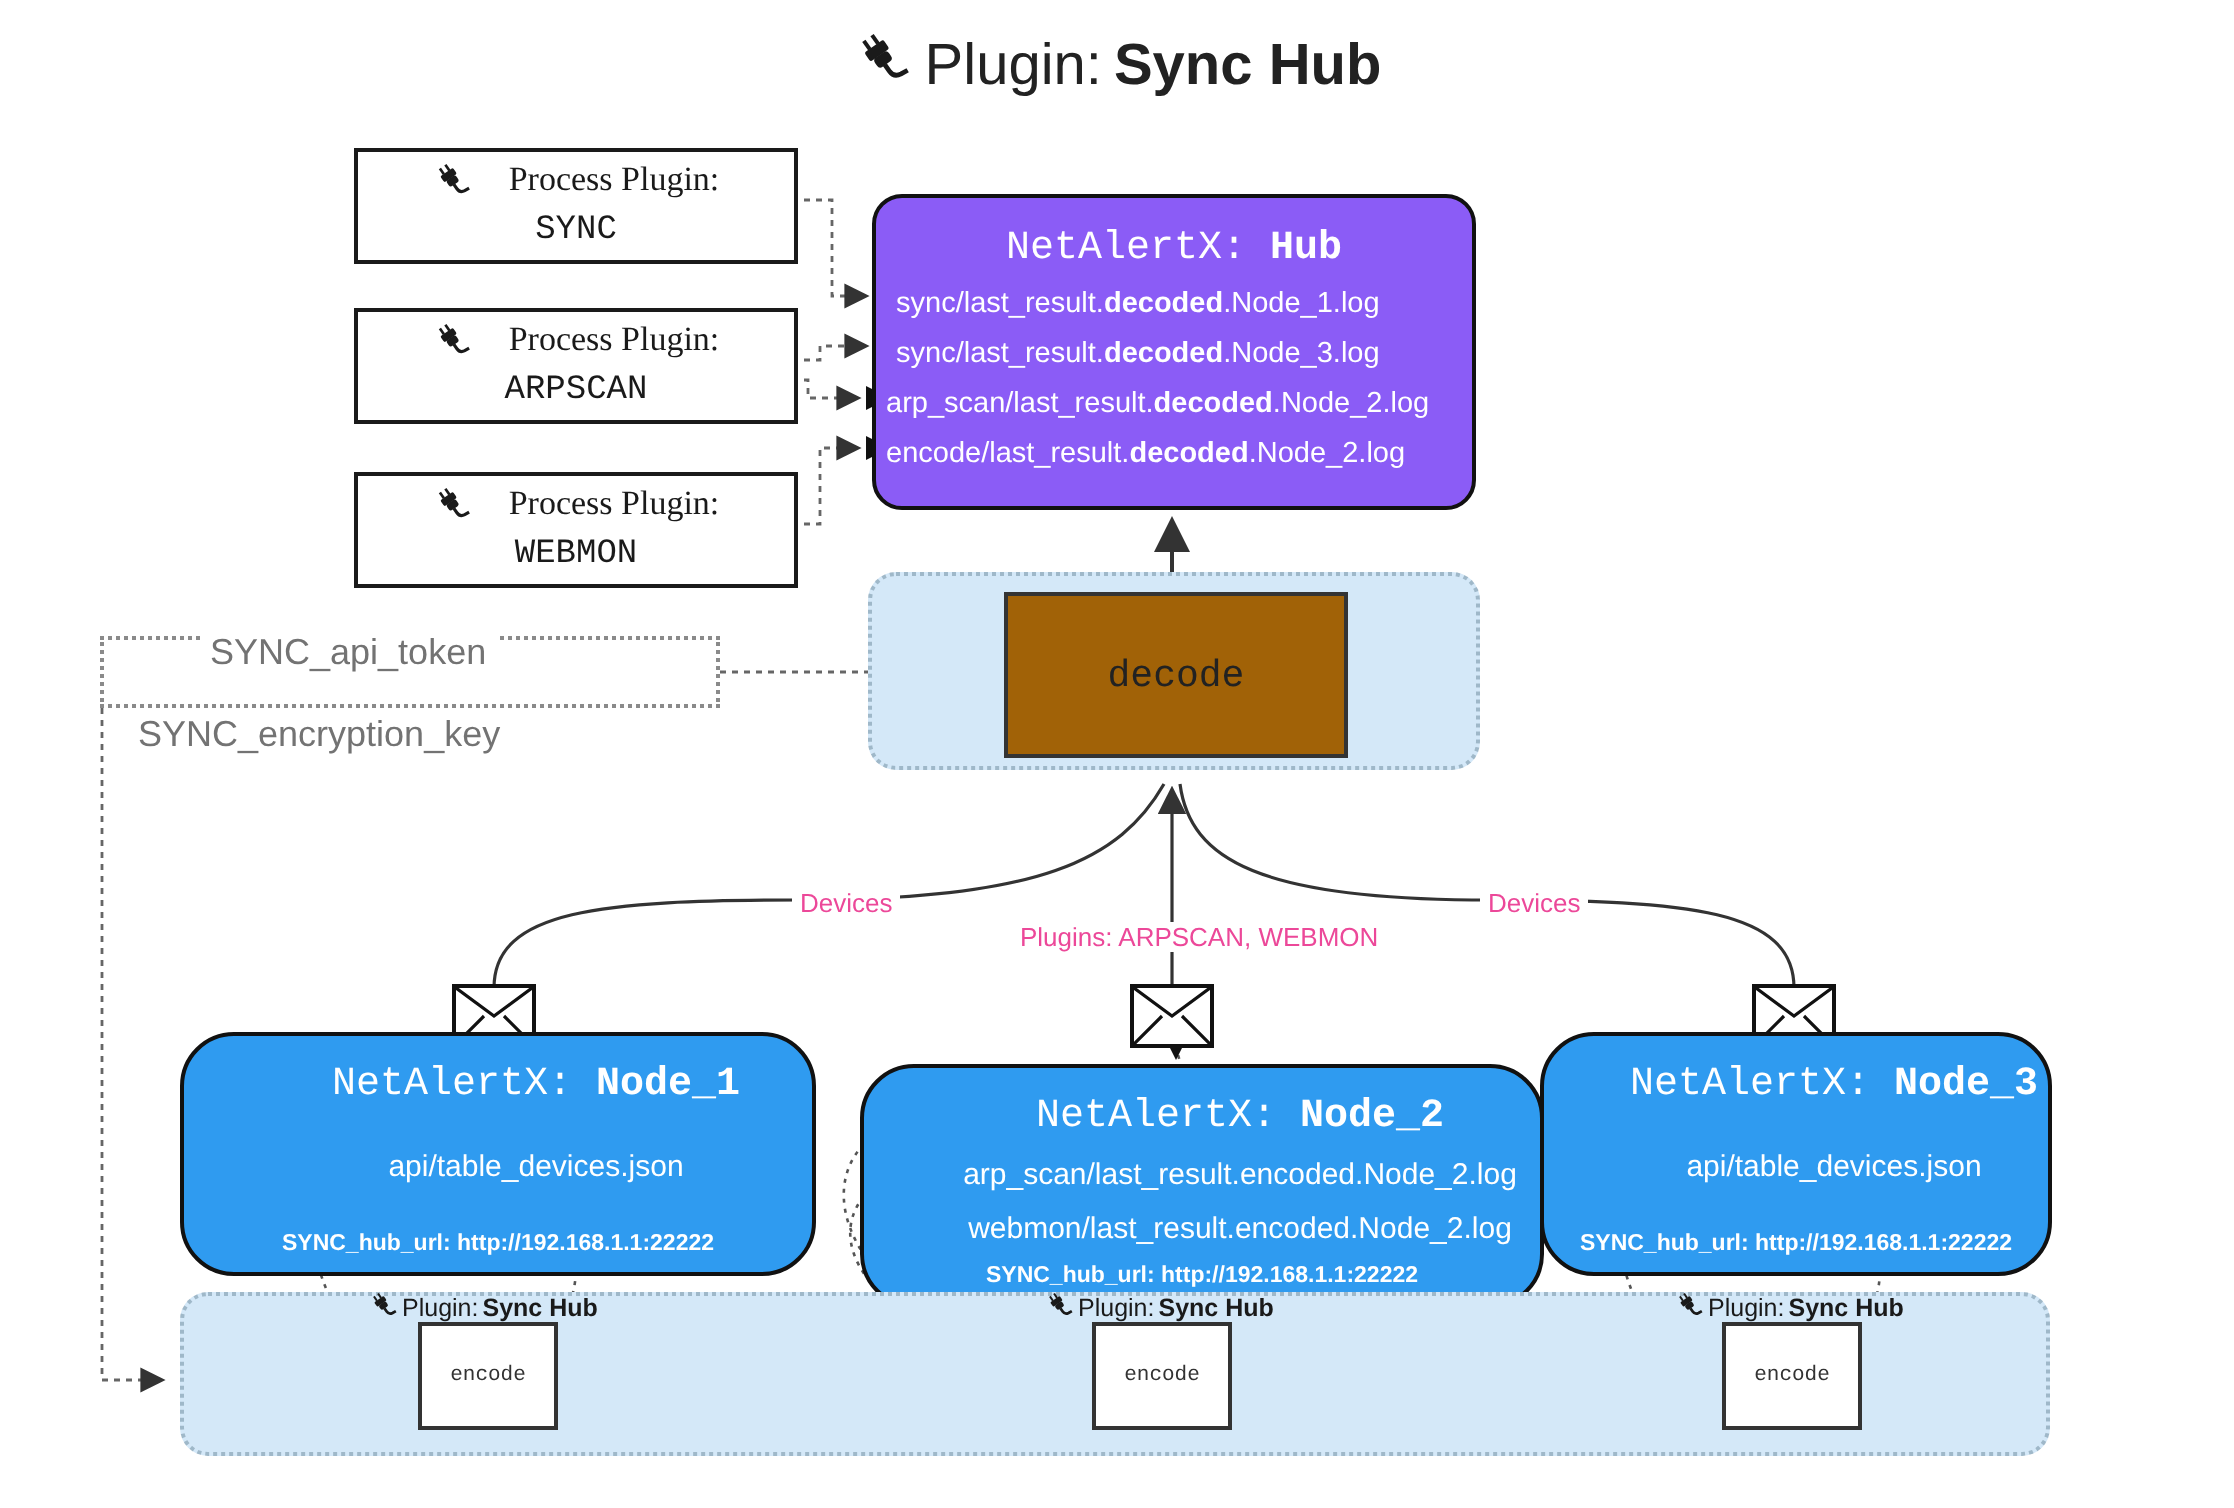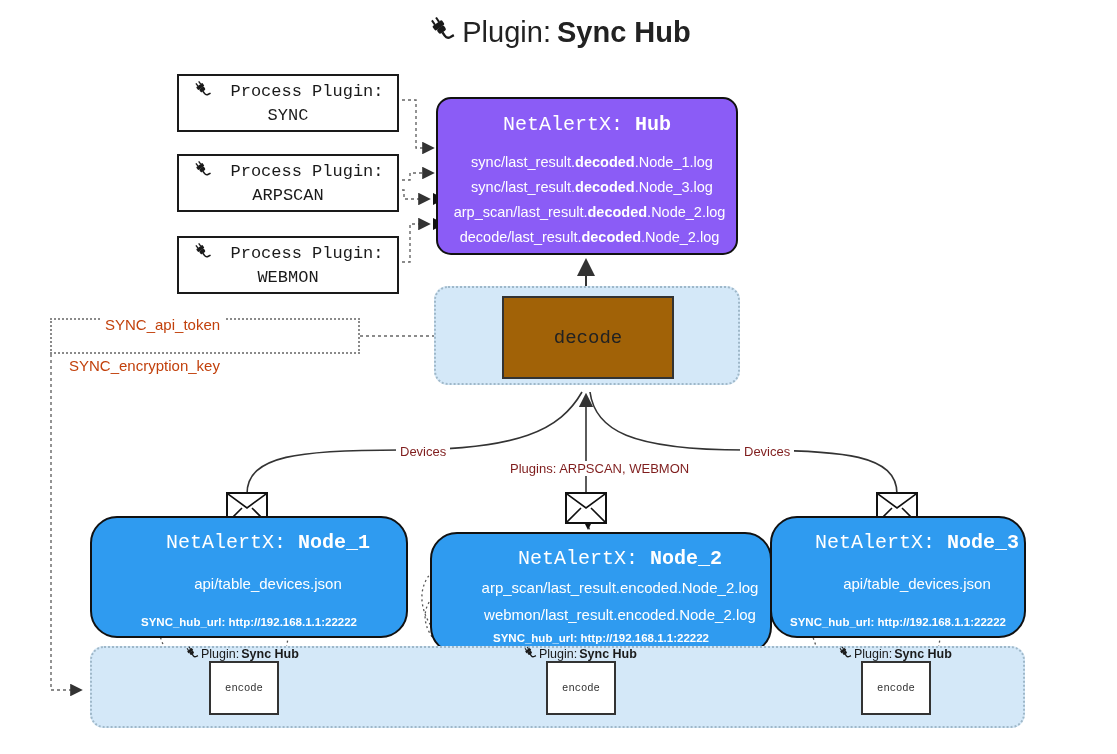--- a/index.html
+++ b/index.html
@@ -11,46 +11,46 @@
   
   #title{left:0;top:14px;width:1117px;text-align:center;font-size:29px;color:#222;
          display:flex;align-items:center;justify-content:center;gap:6px;}
   #title .t-plain{font-weight:400;}
   #title .t-bold{font-weight:700;}
 
   
   .pp-box{border:2px solid #1a1a1a;background:#fff;width:218px;height:54px;
           display:flex;flex-direction:column;align-items:center;justify-content:center;
           font-family:"Liberation Mono", monospace;font-size:17px;color:#1a1a1a;line-height:1.22;}
-  .pp-row1{display:flex;align-items:center;gap:18px;}
+  .pp-row1{display:flex;align-items:flex-start;gap:18px;font-family:Liberation Serif, serif;}
 
   
   #hub-url{left:447px;top:77px;width:290px;text-align:center;font-size:11.5px;font-weight:600;color:#222;margin-top:20px;}
   #hub{left:436px;top:97px;width:302px;height:158px;background:#8b5cf6;border:2.5px solid #111;
        border-radius:15px;box-sizing:border-box;}
   #hub-title{margin-top:14px;text-align:center;font-family:"Liberation Mono", monospace;
              font-size:20px;color:#fff;}
   #hub-title b{font-weight:700;}
   .hub-line{color:#fff;font-size:14.5px;line-height:25px;padding-left:10px;white-space:nowrap;}
   .hub-line b{font-weight:700;}
-  .hub-lines{margin-top:14px;text-align:center;}
+  .hub-lines{margin-top:4px;}
 
   
   .lb{background:#d4e8f8;border:2px dotted #9fb8c9;border-radius:14px;box-sizing:border-box;}
   #decode-wrap{left:434px;top:286px;width:306px;height:99px;}
   #decode{left:502px;top:296px;width:168px;height:79px;background:#a16207;border:2px solid #333;
           display:flex;align-items:center;justify-content:center;
           font-family:"Liberation Mono", monospace;font-size:19px;color:#222;}
 
   #bottom-wrap{left:90px;top:646px;width:935px;height:82px;}
 
   
   #keybox{left:50px;top:318px;width:310px;height:36px;border:2px dotted #8a8a8a;
           box-sizing:border-box;background:transparent;}
-  .keylab{background:#fff;font-size:15px;color:#c2410c;padding:0 5px;white-space:nowrap;}
+  .keylab{background:#fff;font-size:18px;color:#737373;padding:0 5px;white-space:nowrap;}
   #lab-api{left:100px;top:316px;}
   #lab-enc{left:64px;top:357px;}
 
   
   .node{border:2.5px solid #111;border-radius:27px;background:#2f9bf0;box-sizing:border-box;padding-left:38px;}
   .node-title{text-align:center;font-family:"Liberation Mono", monospace;font-size:20px;
               color:#fff;margin-top:13px;}
   .node-title b{font-weight:700;}
   .node-line{text-align:center;color:#fff;font-size:15px;line-height:27px;white-space:nowrap;}
   .node-foot{text-align:center;color:#fff;font-size:11.5px;font-weight:600;position:absolute;
@@ -73,21 +73,21 @@
   #enc1{left:209px;top:661px;}
   #enc2{left:546px;top:661px;}
   #enc3{left:861px;top:661px;}
   .enclab{font-size:12.5px;color:#1a1a1a;display:flex;align-items:center;gap:2px;white-space:nowrap;}
   .enclab b{font-weight:700;}
   #enclab1{left:184px;top:645px;}
   #enclab2{left:522px;top:645px;}
   #enclab3{left:837px;top:645px;}
 
   
-  .edgelab{font-size:13px;color:#7f1d1d;background:#fff;padding:0 4px;white-space:nowrap;}
+  .edgelab{font-size:13px;color:#ec4899;background:#fff;padding:0 4px;white-space:nowrap;}
   #lab-dev-l{left:396px;top:444px;}
   #lab-dev-r{left:740px;top:444px;}
   #lab-plugins{left:506px;top:461px;}
 
   .plug-ico{display:inline-block;vertical-align:middle;}
 </style>
 </head>
 <body>
 
 <div class="abs" id="title">
@@ -213,21 +213,21 @@
     <div class="hub-line">
       <span>sync/last_result.</span><b>decoded</b><span>.Node_1.log</span>
     </div>
     <div class="hub-line">
       <span>sync/last_result.</span><b>decoded</b><span>.Node_3.log</span>
     </div>
     <div class="hub-line" style="padding-left:5px;">
       <span>arp_scan/last_result.</span><b>decoded</b><span>.Node_2.log</span>
     </div>
     <div class="hub-line" style="padding-left:5px;">
-      <span>decode/last_result.</span><b>decoded</b><span>.Node_2.log</span>
+      <span>encode/last_result.</span><b>decoded</b><span>.Node_2.log</span>
     </div>
   </div>
 </div>
 
 <div class="abs lb" id="decode-wrap"></div>
 <div class="abs" id="decode">decode</div>
 
 <div class="abs" id="keybox"></div>
 <div class="abs keylab" id="lab-api">SYNC_api_token</div>
 <div class="abs keylab" id="lab-enc">SYNC_encryption_key</div>

